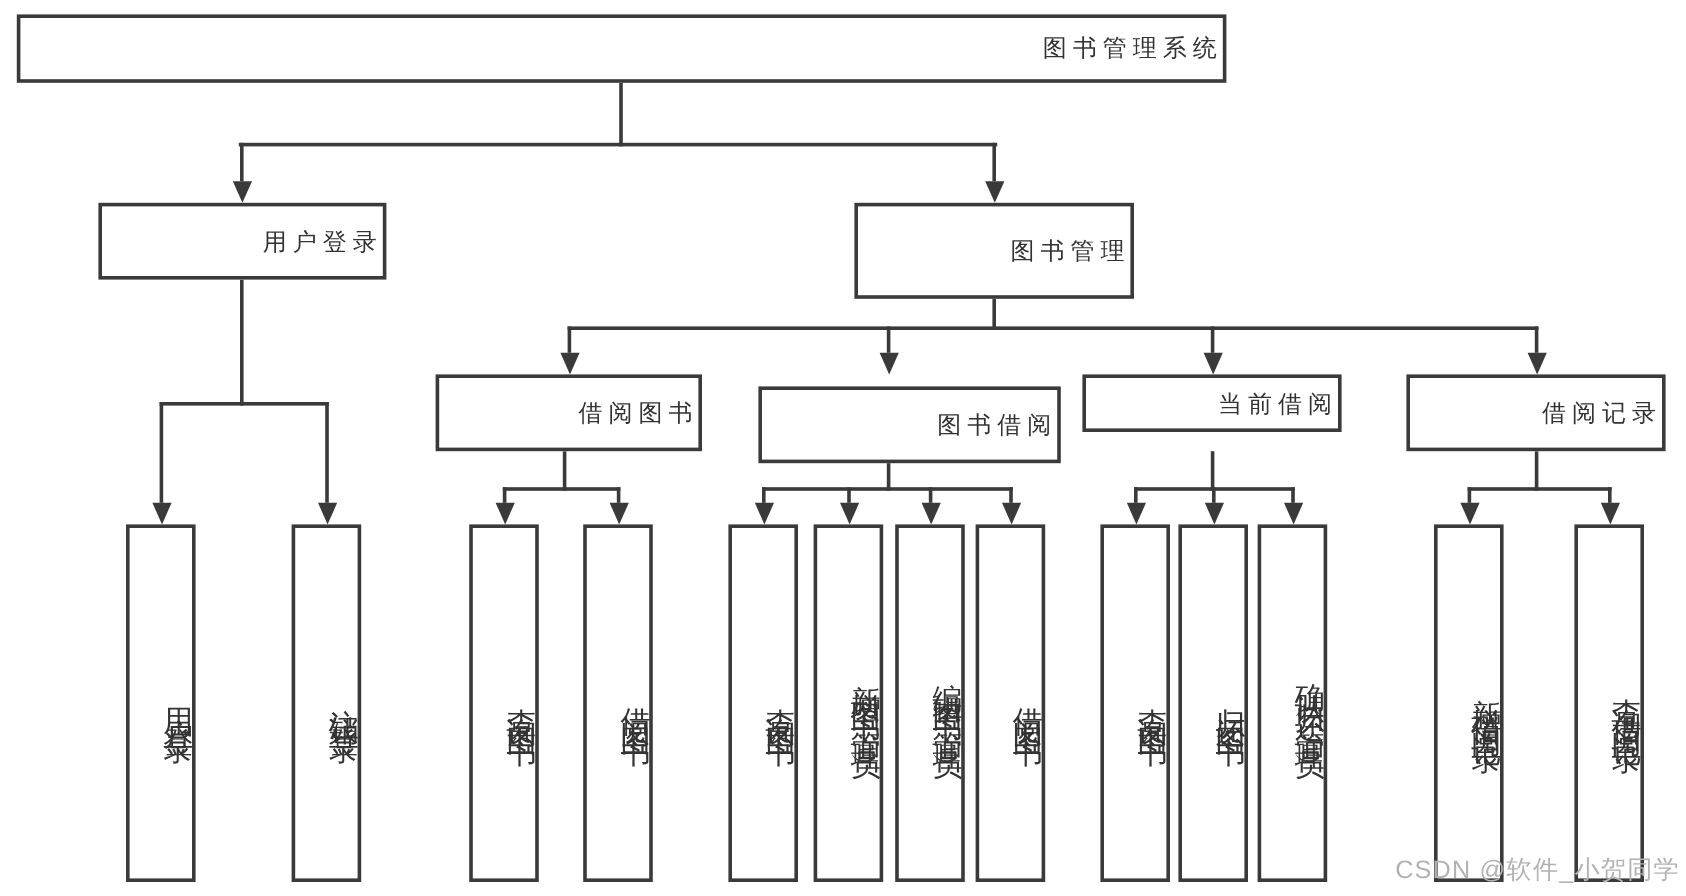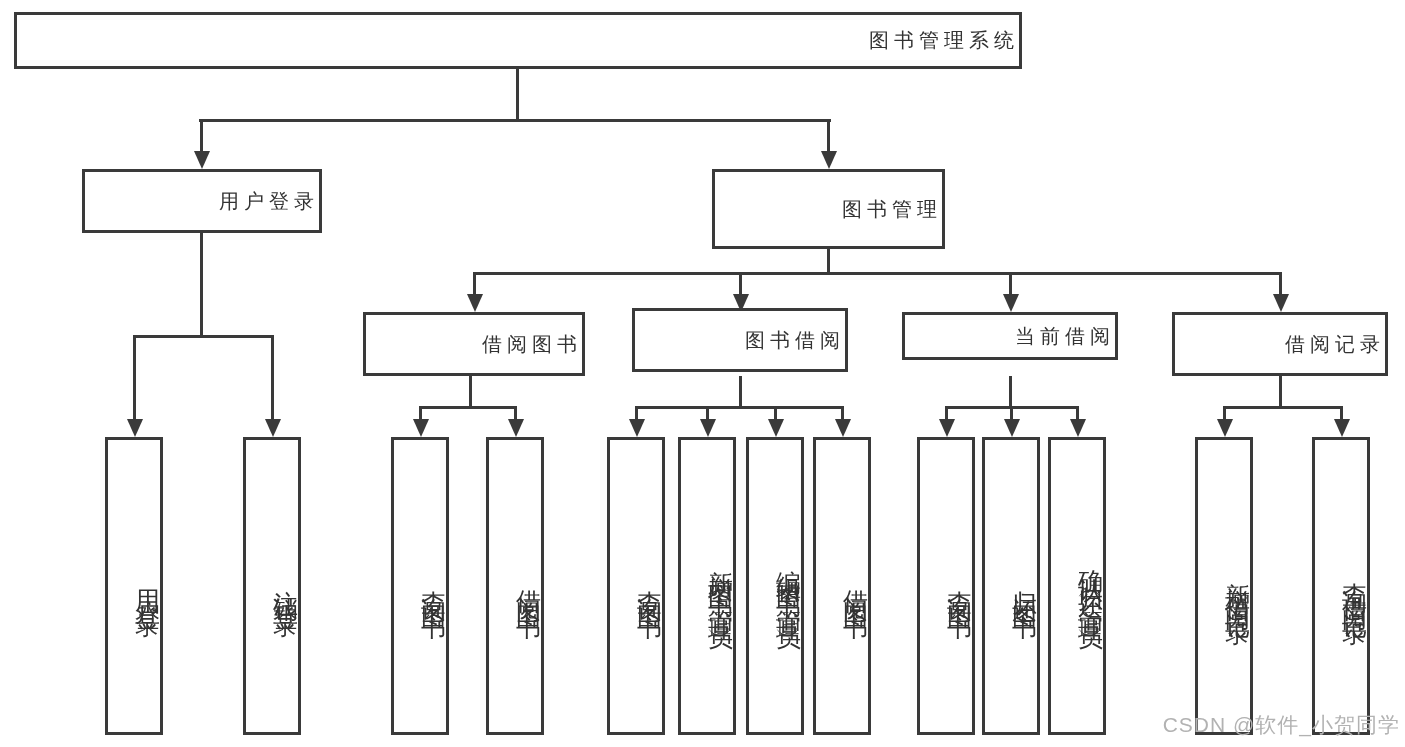--- a/index.html
+++ b/index.html
@@ -91,21 +91,21 @@
   <div class="vl" style="left:827px;top:233px;height:42px"></div>
   <div class="hl" style="left:473px;top:272px;width:809px"></div>
   <div class="drop" style="left:473px;top:272px;height:22px"></div>
   <div class="drop" style="left:739px;top:272px;height:22px"></div>
   <div class="drop" style="left:1009px;top:272px;height:22px"></div>
   <div class="drop" style="left:1279px;top:272px;height:22px"></div>
 
   <div class="node" style="left:363px;top:312px;width:222px;height:64px">
     <span class="hlabel">借阅图书</span>
   </div>
-  <div class="node" style="left:632px;top:308px;width:216px;height:64px">
+  <div class="node" style="left:632px;top:322px;width:252px;height:64px">
     <span class="hlabel">图书借阅</span>
   </div>
   <div class="node" style="left:902px;top:312px;width:216px;height:48px">
     <span class="hlabel">当前借阅</span>
   </div>
   <div class="node" style="left:1172px;top:312px;width:216px;height:64px">
     <span class="hlabel">借阅记录</span>
   </div>
 
   <div class="vl" style="left:469px;top:376px;height:33px"></div>

